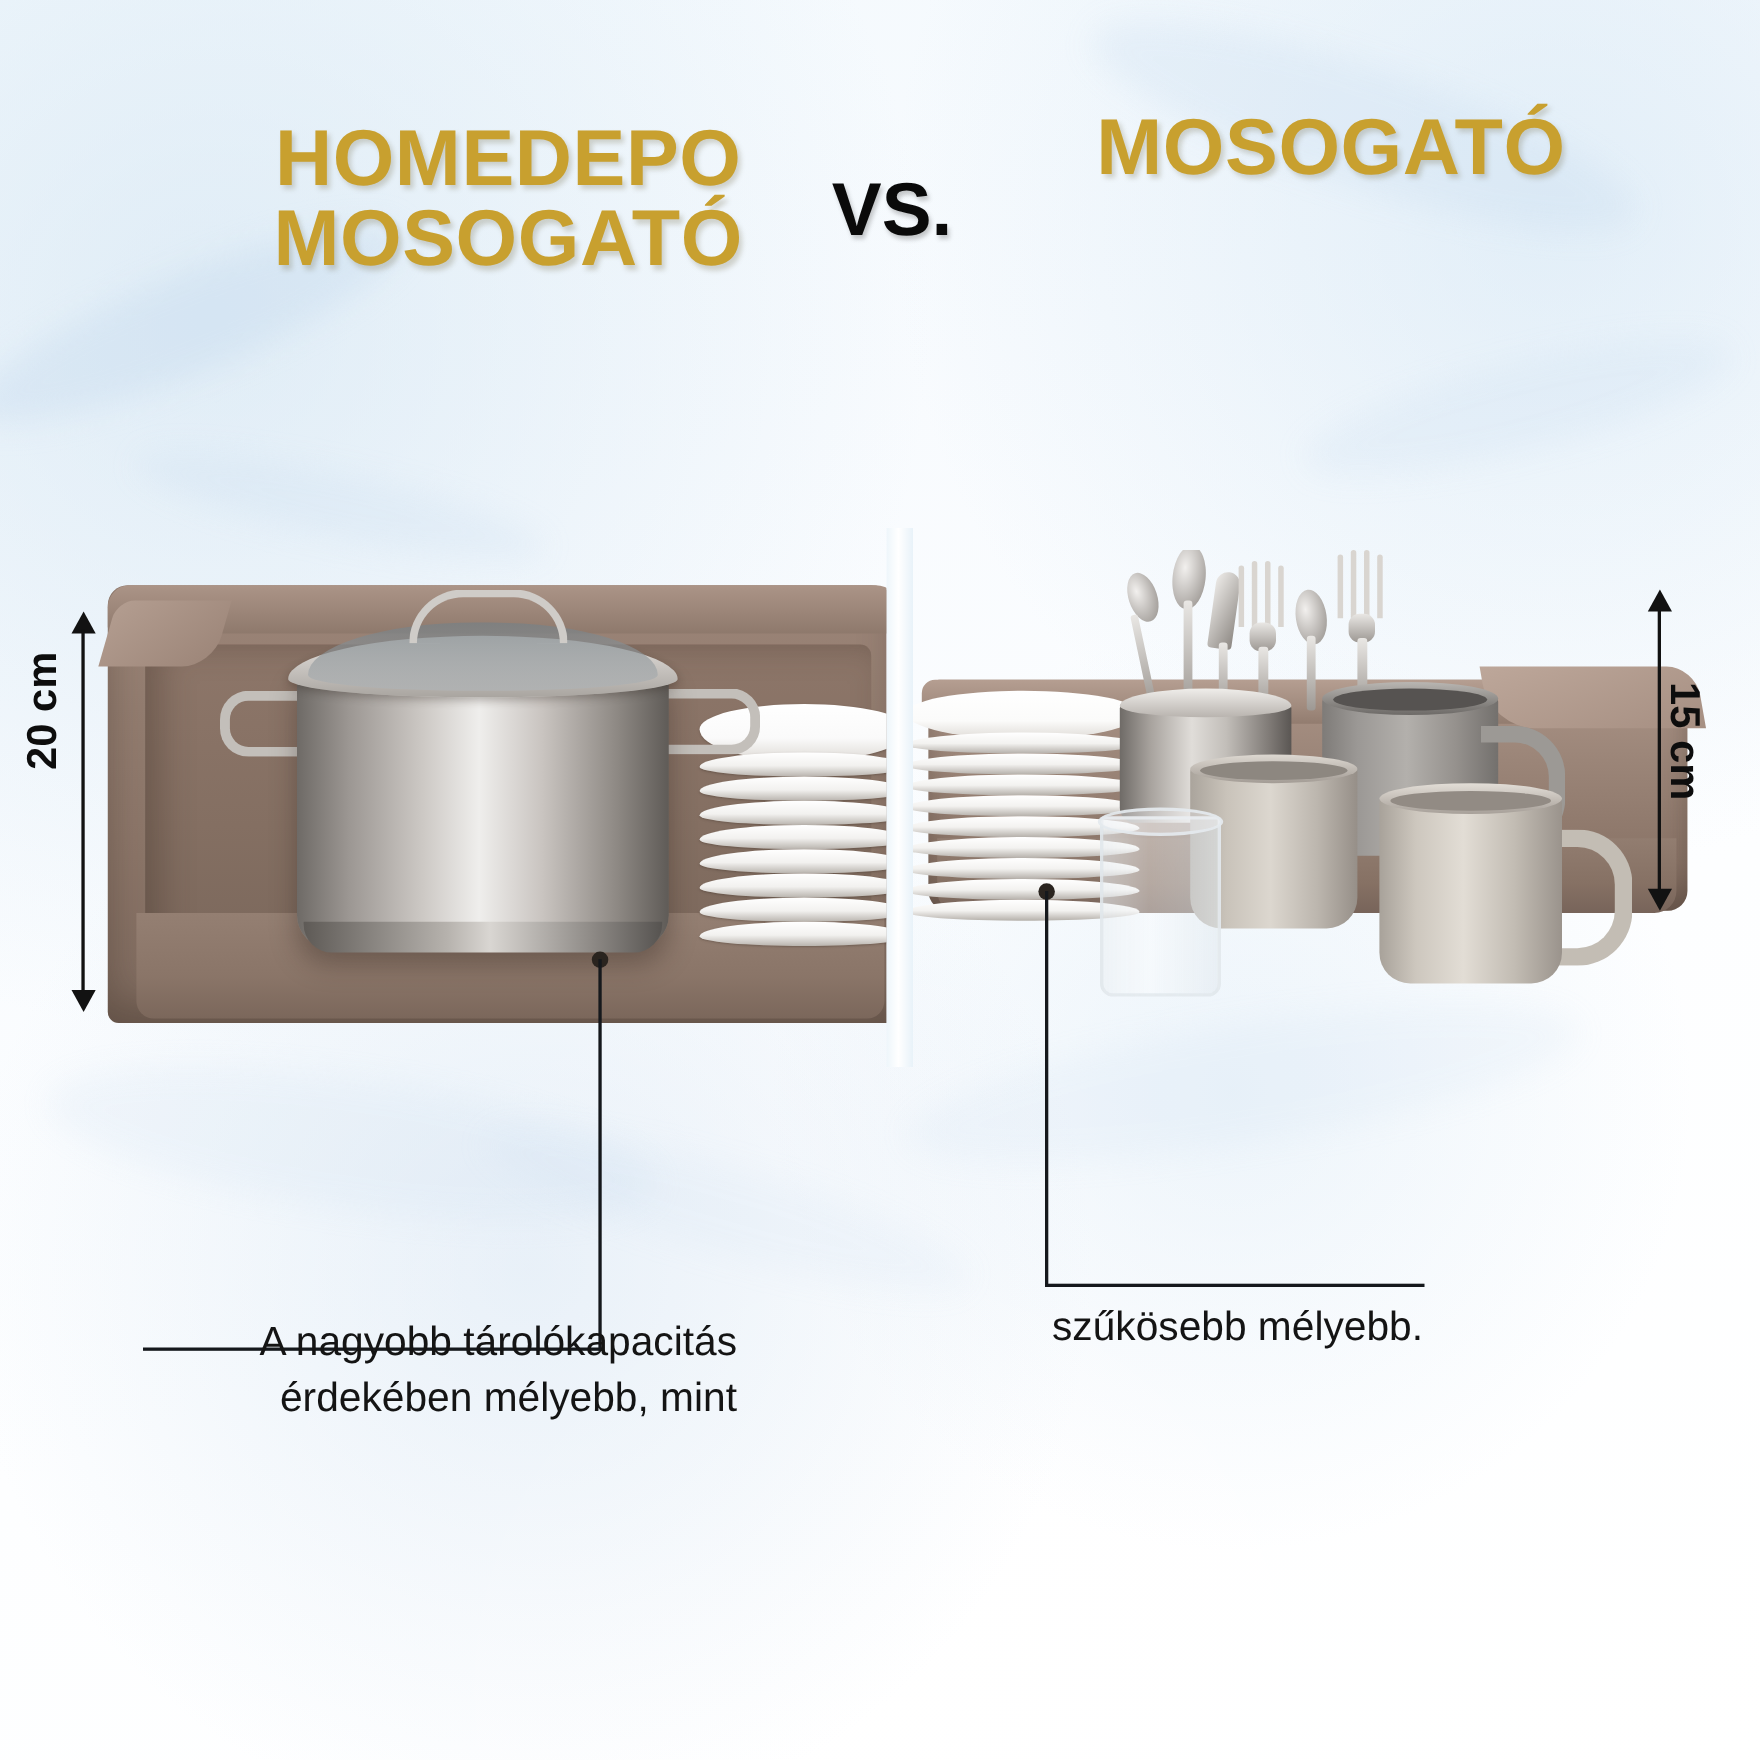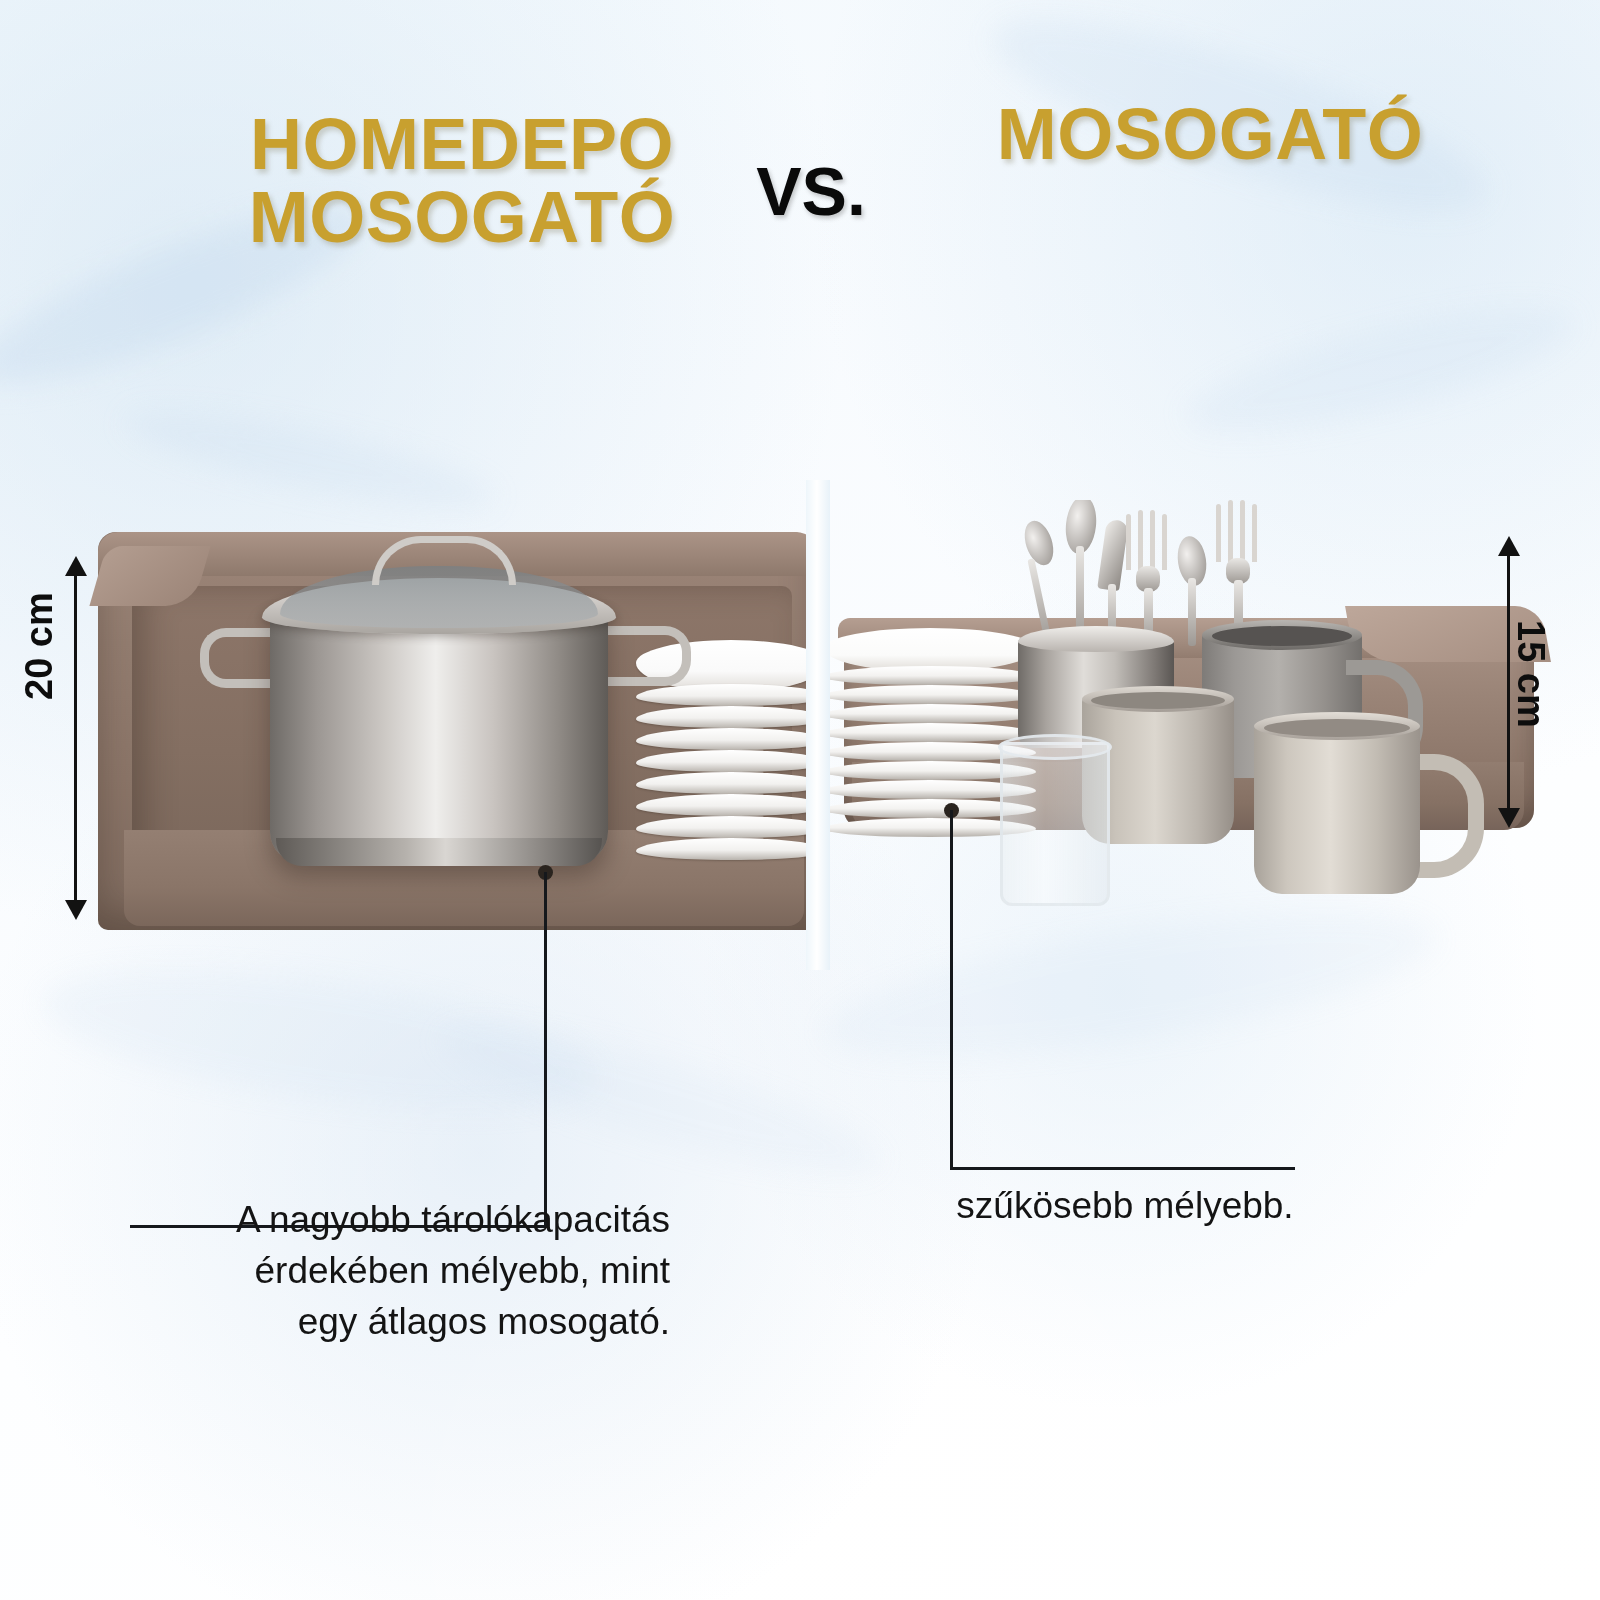--- a/index.html
+++ b/index.html
@@ -406,21 +406,20 @@
     <div class="dim-label" id="dim-right-label">15 cm</div>
   </div>
 
   <div>
     <div class="leader-dot" style="left:538px;top:865px"></div>
     <div class="leader-v" style="left:544px;top:872px;height:356px"></div>
     <div class="leader-h" style="left:130px;top:1225px;width:417px"></div>
     <div class="caption" id="caption-left">
       <div>A nagyobb tárolókapacitás</div>
       <div>érdekében mélyebb, mint</div>
-      <div>egy átlagos mosogató.</div>
     </div>
   </div>
 
   <div>
     <div class="leader-dot" style="left:944px;top:803px"></div>
     <div class="leader-v" style="left:950px;top:810px;height:360px"></div>
     <div class="leader-h" style="left:950px;top:1167px;width:345px"></div>
     <div class="caption" id="caption-right">
       <div>szűkösebb mélyebb.</div>
     </div>

